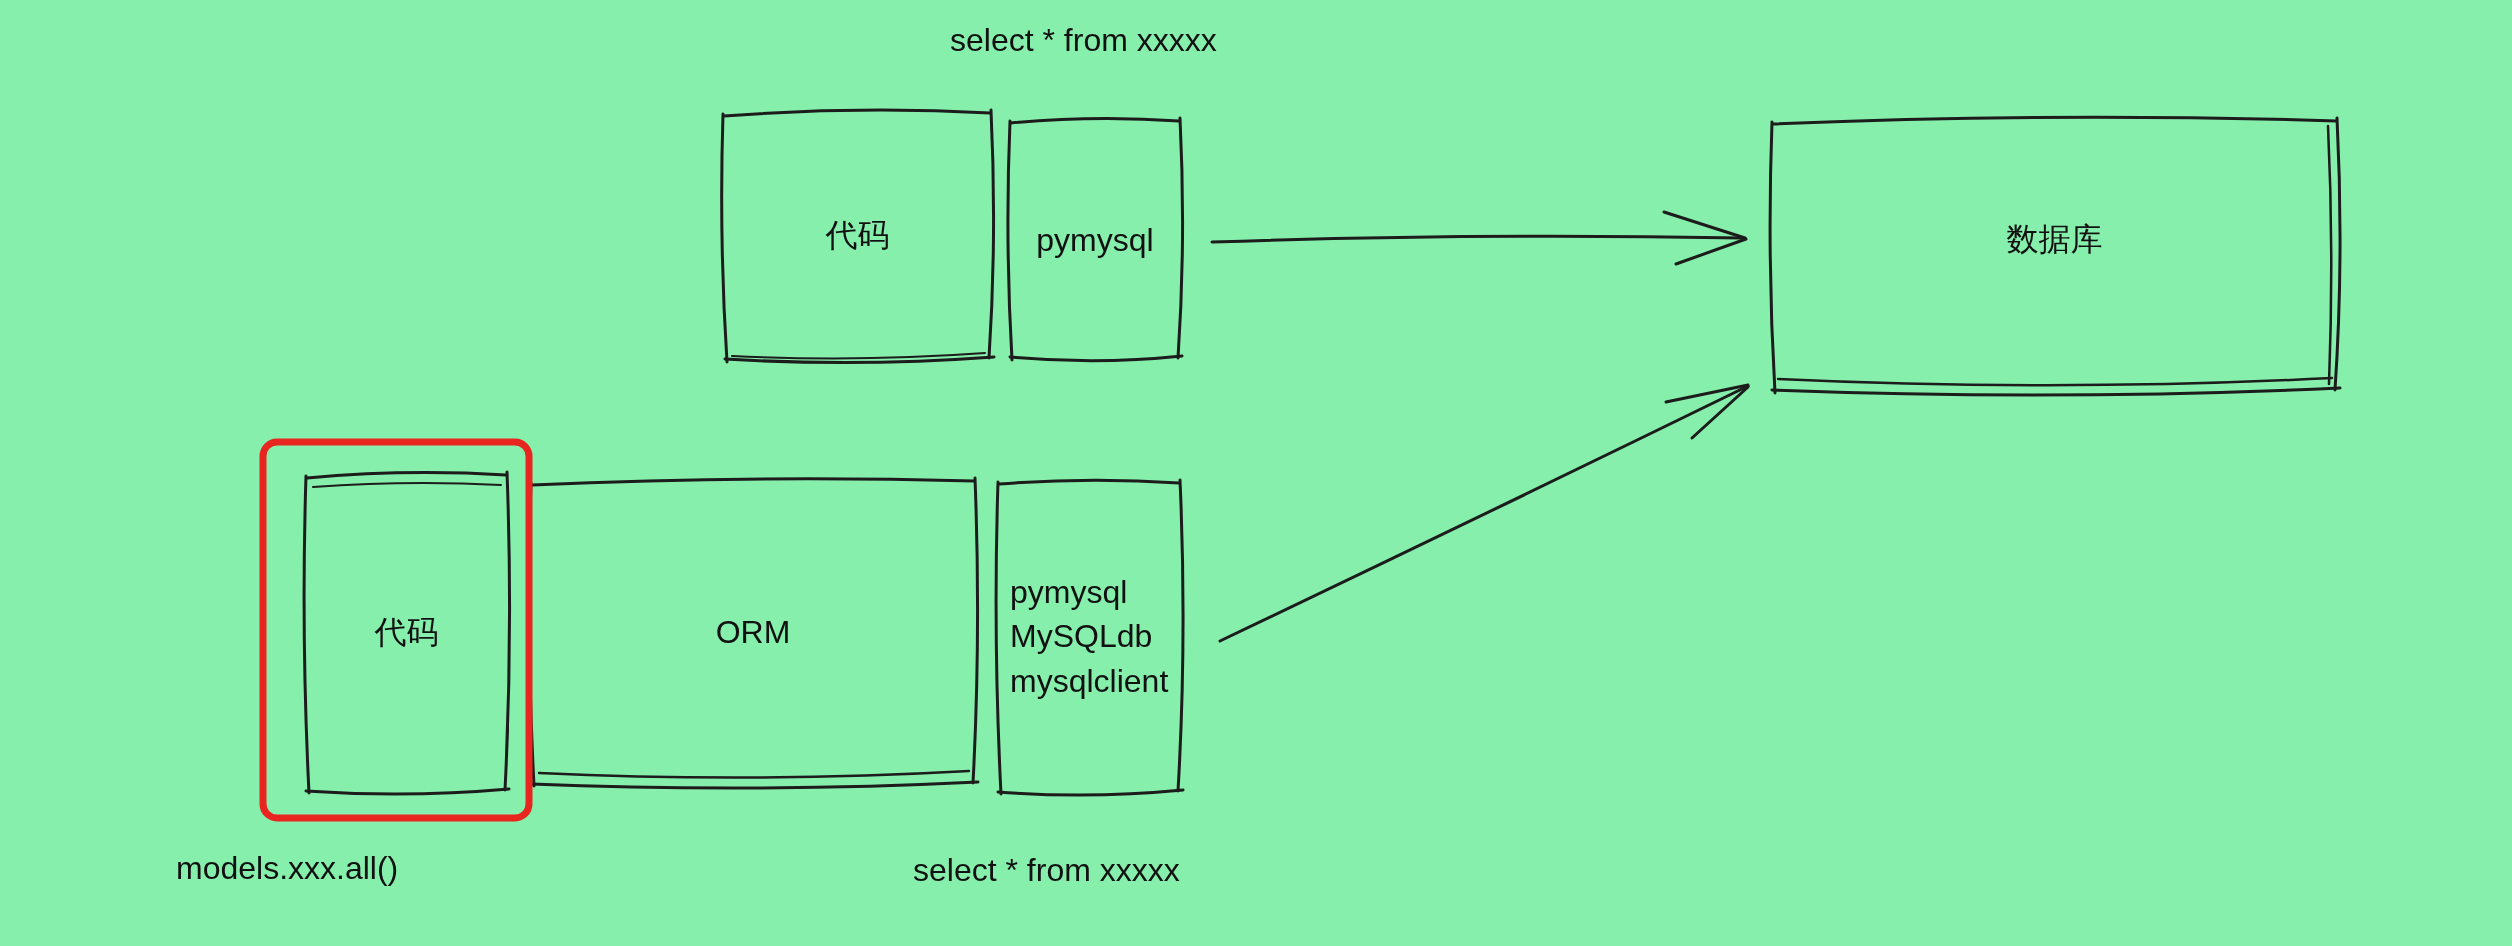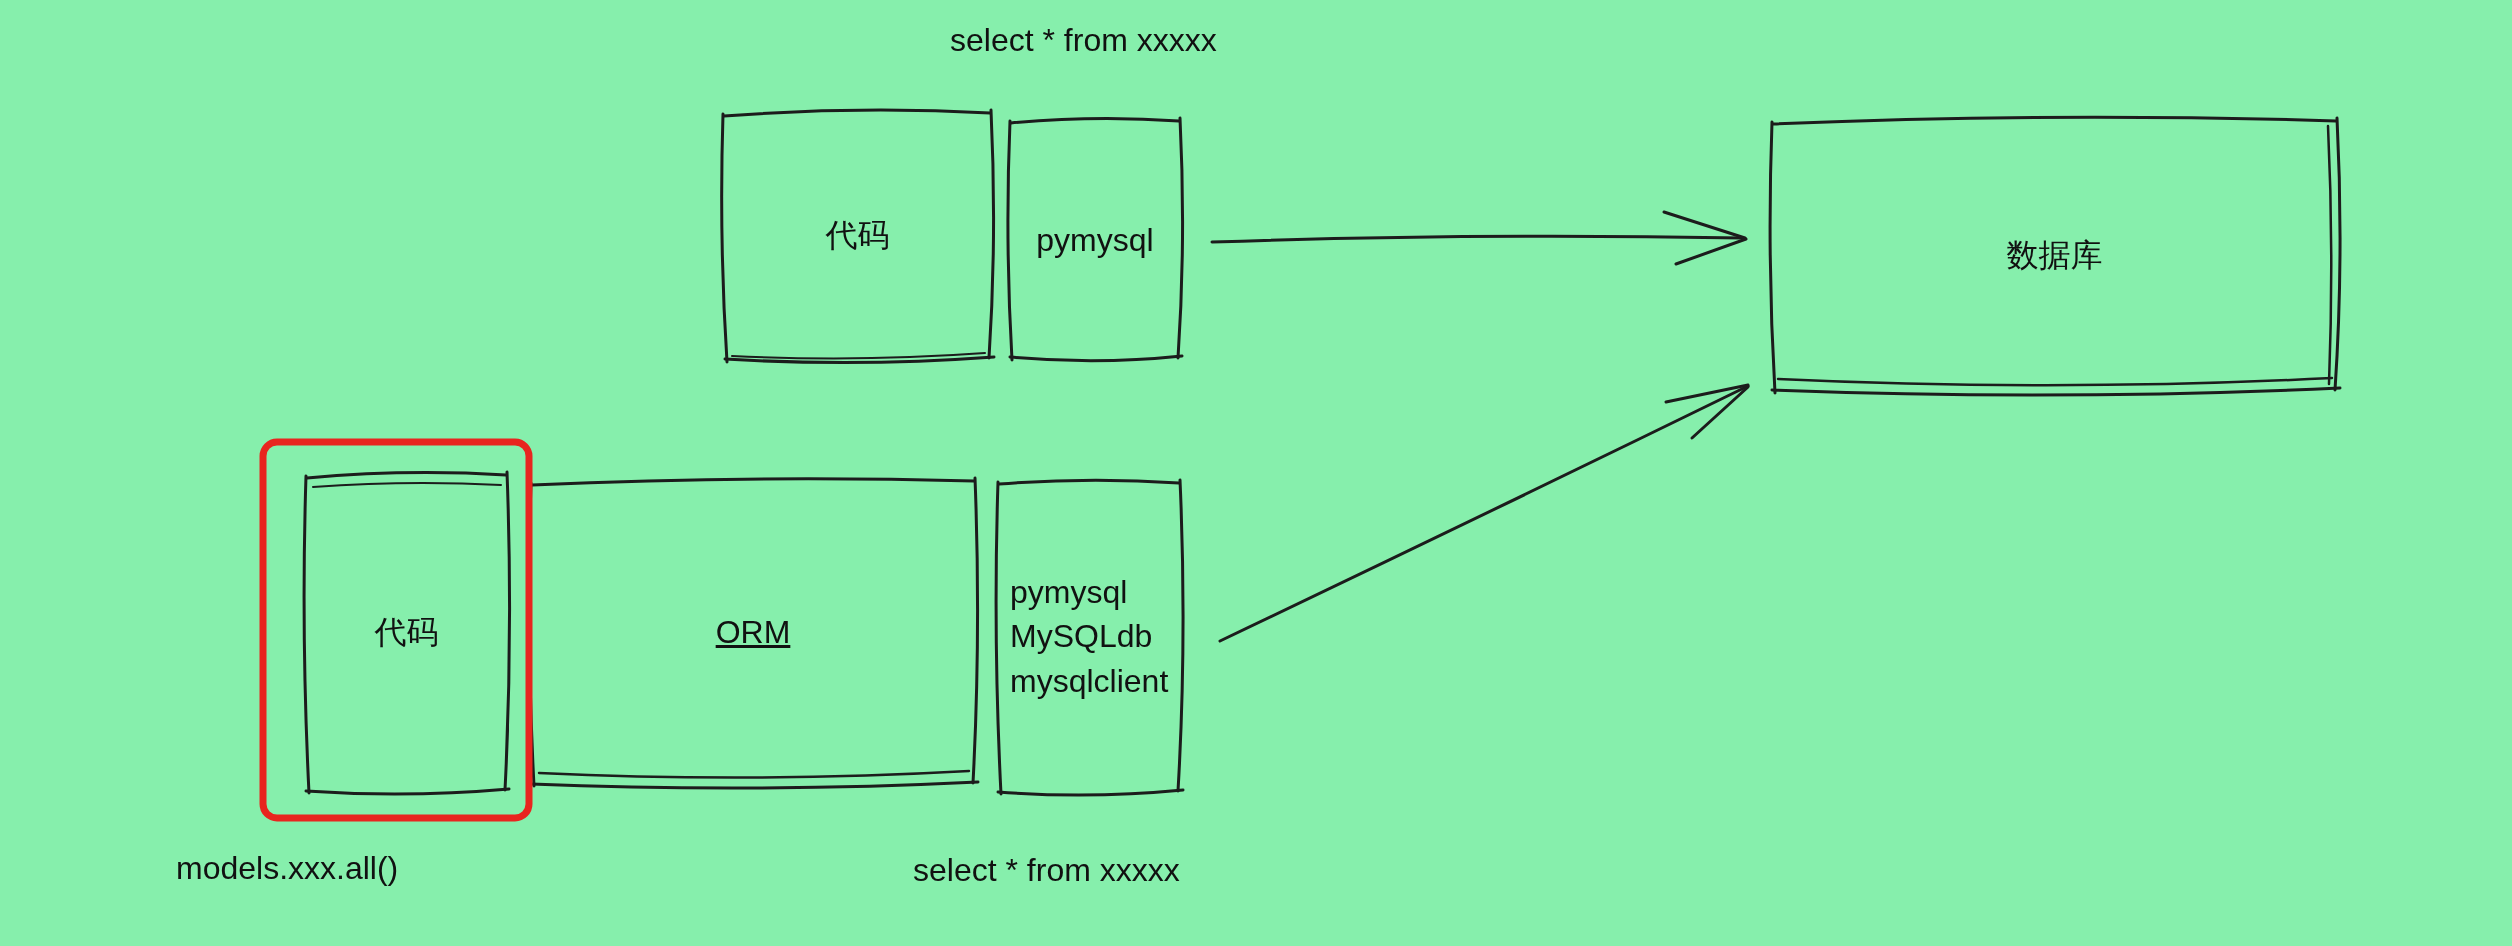--- a/index.html
+++ b/index.html
@@ -30,23 +30,23 @@
   .box-label {
     display: flex;
     align-items: center;
     justify-content: center;
     text-align: center;
   }
   
   .top-sql      { left: 950px;  top: 22px; }
   .top-code     { left: 722px;  top: 112px; width: 271px; height: 248px; }
   .top-driver   { left: 1009px; top: 120px; width: 172px; height: 240px; }
-  .database     { left: 1770px; top: 120px; width: 569px; height: 272px; }
+  .database     { left: 1770px; top: 104px; width: 569px; height: 272px; }
   .bottom-code  { left: 304px;  top: 472px; width: 205px; height: 321px; }
-  .orm          { left: 529px;  top: 480px; width: 448px; height: 305px; text-decoration: underline; }
+  .orm          { left: 529px;  top: 480px; width: 448px; height: 305px; }
   .driver-lines {
     left: 1000px; top: 480px; width: 181px; height: 313px;
     display: flex; flex-direction: column;
     align-items: flex-start; justify-content: center;
     padding-left: 10px; line-height: 1.38;
   }
   .models-call  { left: 176px;  top: 814px; margin-top: 36px; }
   .bottom-sql   { left: 913px;  top: 852px; }
 </style>
 </head>

